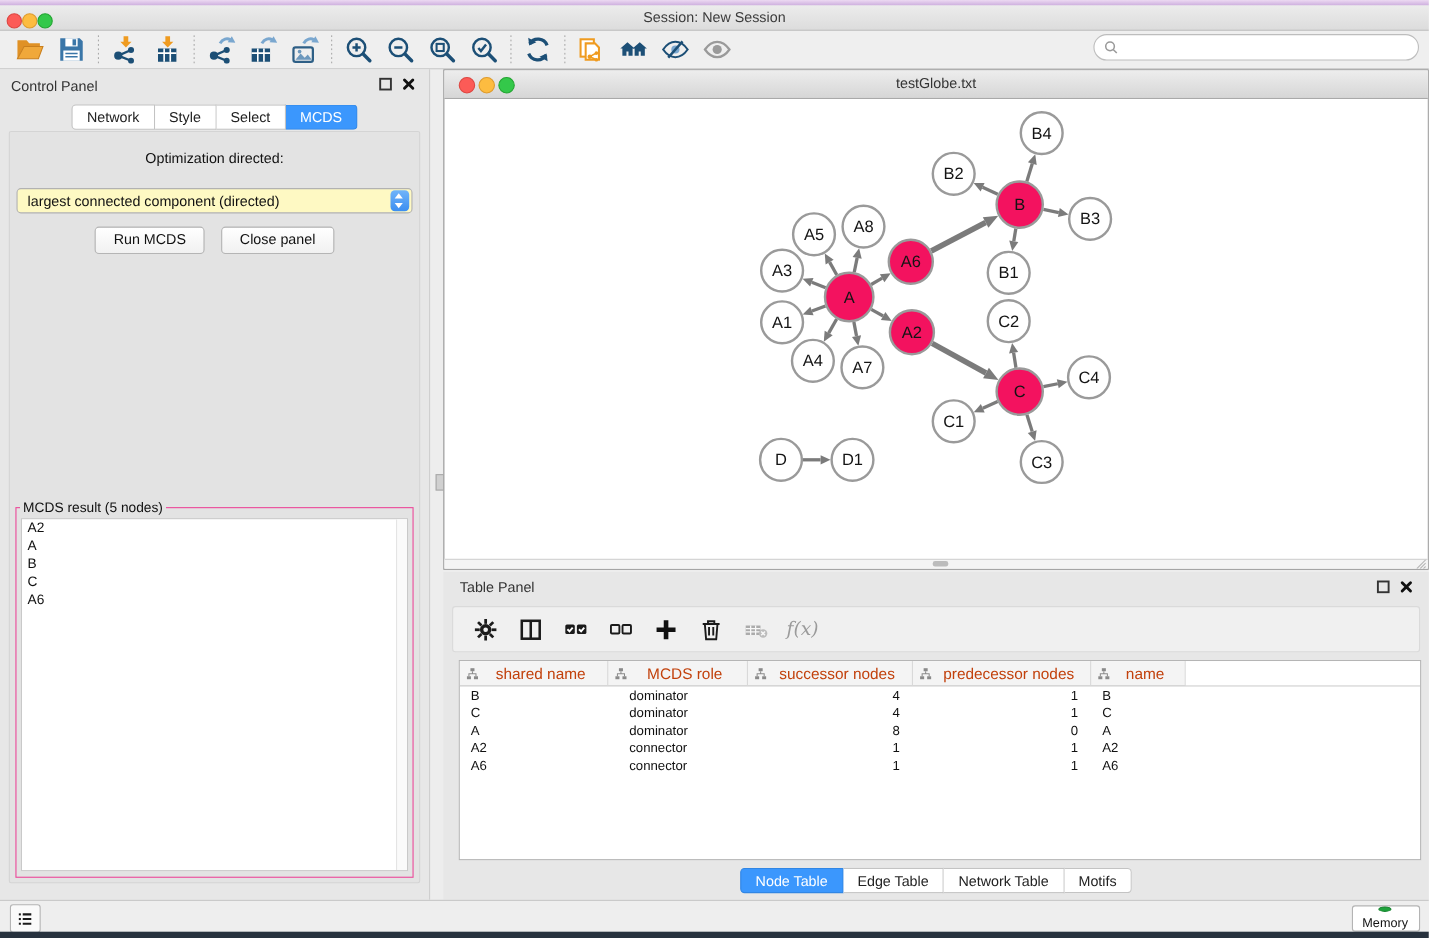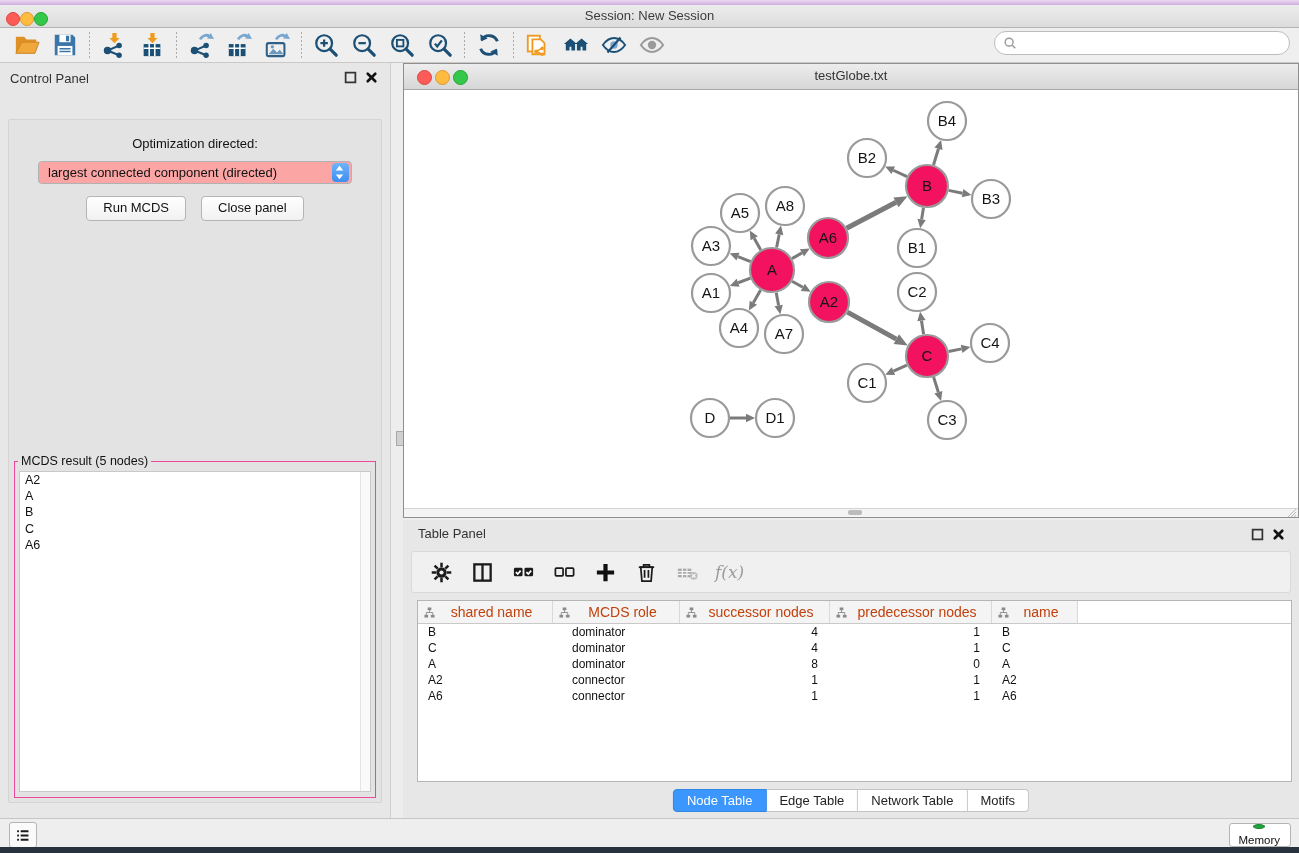--- a/index.html
+++ b/index.html
@@ -42,21 +42,21 @@
   .tabs-row{display:flex;justify-content:center;}
   .ctrl-tabs{position:absolute;left:0;right:0;top:32px;}
   .tab{height:21px;line-height:21px;padding:0 13px;font-size:13px;color:#222;background:#fff;
     border:1px solid #c3c3c3;border-left-width:0;}
   .tab:first-child{border-left-width:1px;border-radius:4px 0 0 4px;}
   .tab:last-child{border-radius:0 4px 4px 0;}
   .tab.active{background:#3b97fd;border-color:#3186e4;color:#fff;}
   .ctrl-content{position:absolute;left:8px;right:8px;top:56px;bottom:15px;
     background:#e3e3e3;border:1px solid #d4d4d4;border-radius:2px;}
   .opt-label{margin-top:16px;text-align:center;font-size:13px;color:#111;}
-  .combo{position:relative;width:314px;height:23px;margin:10px auto 0;background:#fca5a5;
+  .combo{position:relative;width:360px;height:23px;margin:20px auto 0;background:#fef9c3;
     border:1px solid #b2b2b2;border-radius:4px;box-sizing:border-box;}
   .combo .combo-text{position:absolute;left:9px;top:3px;font-size:13px;color:#111;white-space:nowrap;}
   .combo .spinner{position:absolute;right:2px;top:1px;width:17px;height:19px;border-radius:4px;
     background:linear-gradient(#70b4f9,#3c8ef1);}
   .btn-row{display:flex;justify-content:center;gap:15px;margin-top:12px;}
   .push-btn{height:23px;line-height:21px;padding:0 16px;font-size:13px;color:#111;
     background:linear-gradient(#ffffff,#f1f1f1);border:1px solid #b5b5b5;border-radius:4px;}
   .result-box{position:absolute;left:5px;right:5px;top:334px;bottom:4px;
     border:1px solid #ec4899;margin:0;padding:0;}
   .result-box legend{font-size:12.5px;color:#111;margin-left:3px;padding:0 3px;}
@@ -276,20 +276,26 @@
   <div class="control-panel">
     <span class="panel-title">Control Panel</span>
     <div class="panel-icons" style="right:12px;">
       <span><svg viewBox="0 0 12 12">
             <rect x="1.5" y="1.5" width="9" height="9" fill="none" stroke="#333" stroke-width="1.6"></rect>
           </svg></span>
       <span><svg viewBox="0 0 12 12">
             <path stroke="#111" stroke-width="2.4" stroke-linecap="round" d="M2.5 2.5l7 7M9.5 2.5l-7 7"></path>
           </svg></span>
     </div>
+    <div class="tabs-row ctrl-tabs" id="ctrl-tabs">
+        <span class="tab">Network</span>
+        <span class="tab">Style</span>
+        <span class="tab">Select</span>
+        <span class="tab active">MCDS</span>
+      </div>
     <div class="ctrl-content">
       <div class="opt-label">Optimization directed:</div>
       <div class="combo">
         <span class="combo-text">largest connected component (directed)</span>
         <span class="spinner"><svg viewBox="0 0 14 18" width="15" height="19">
               <path fill="#fff" d="M7 2.5L10.5 7h-7z"></path>
               <path fill="#fff" d="M7 15.5L3.5 11h7z"></path>
             </svg></span>
       </div>
       <div class="btn-row">

